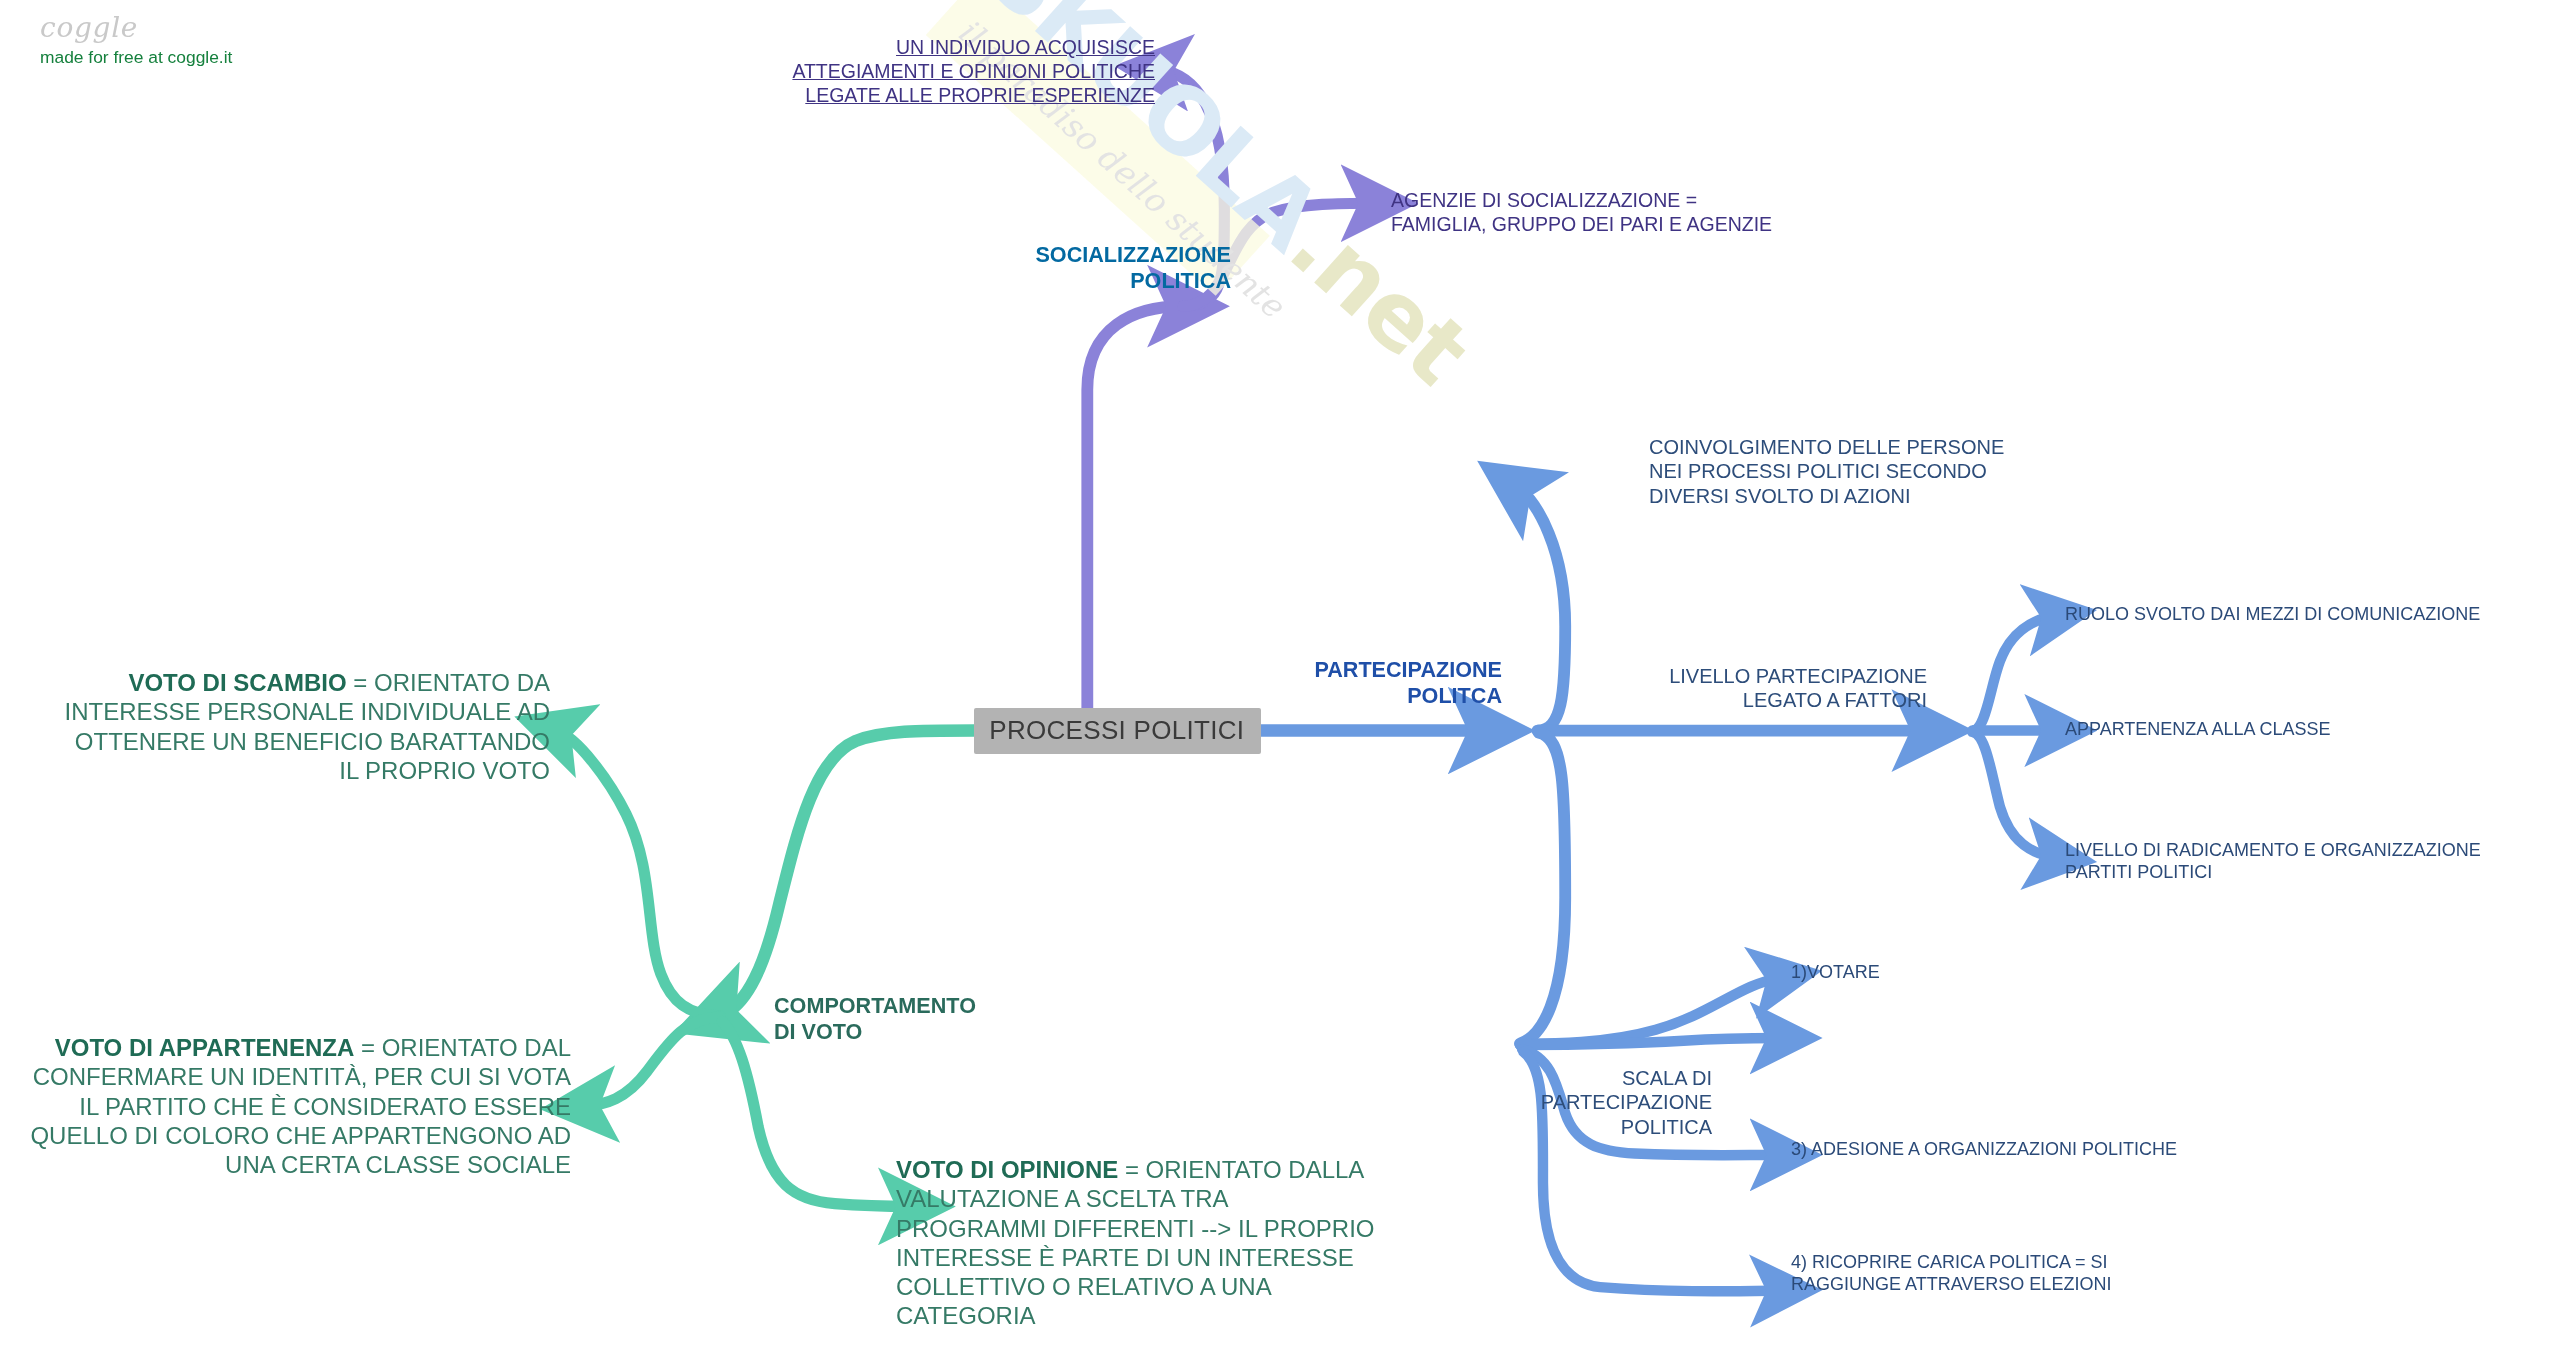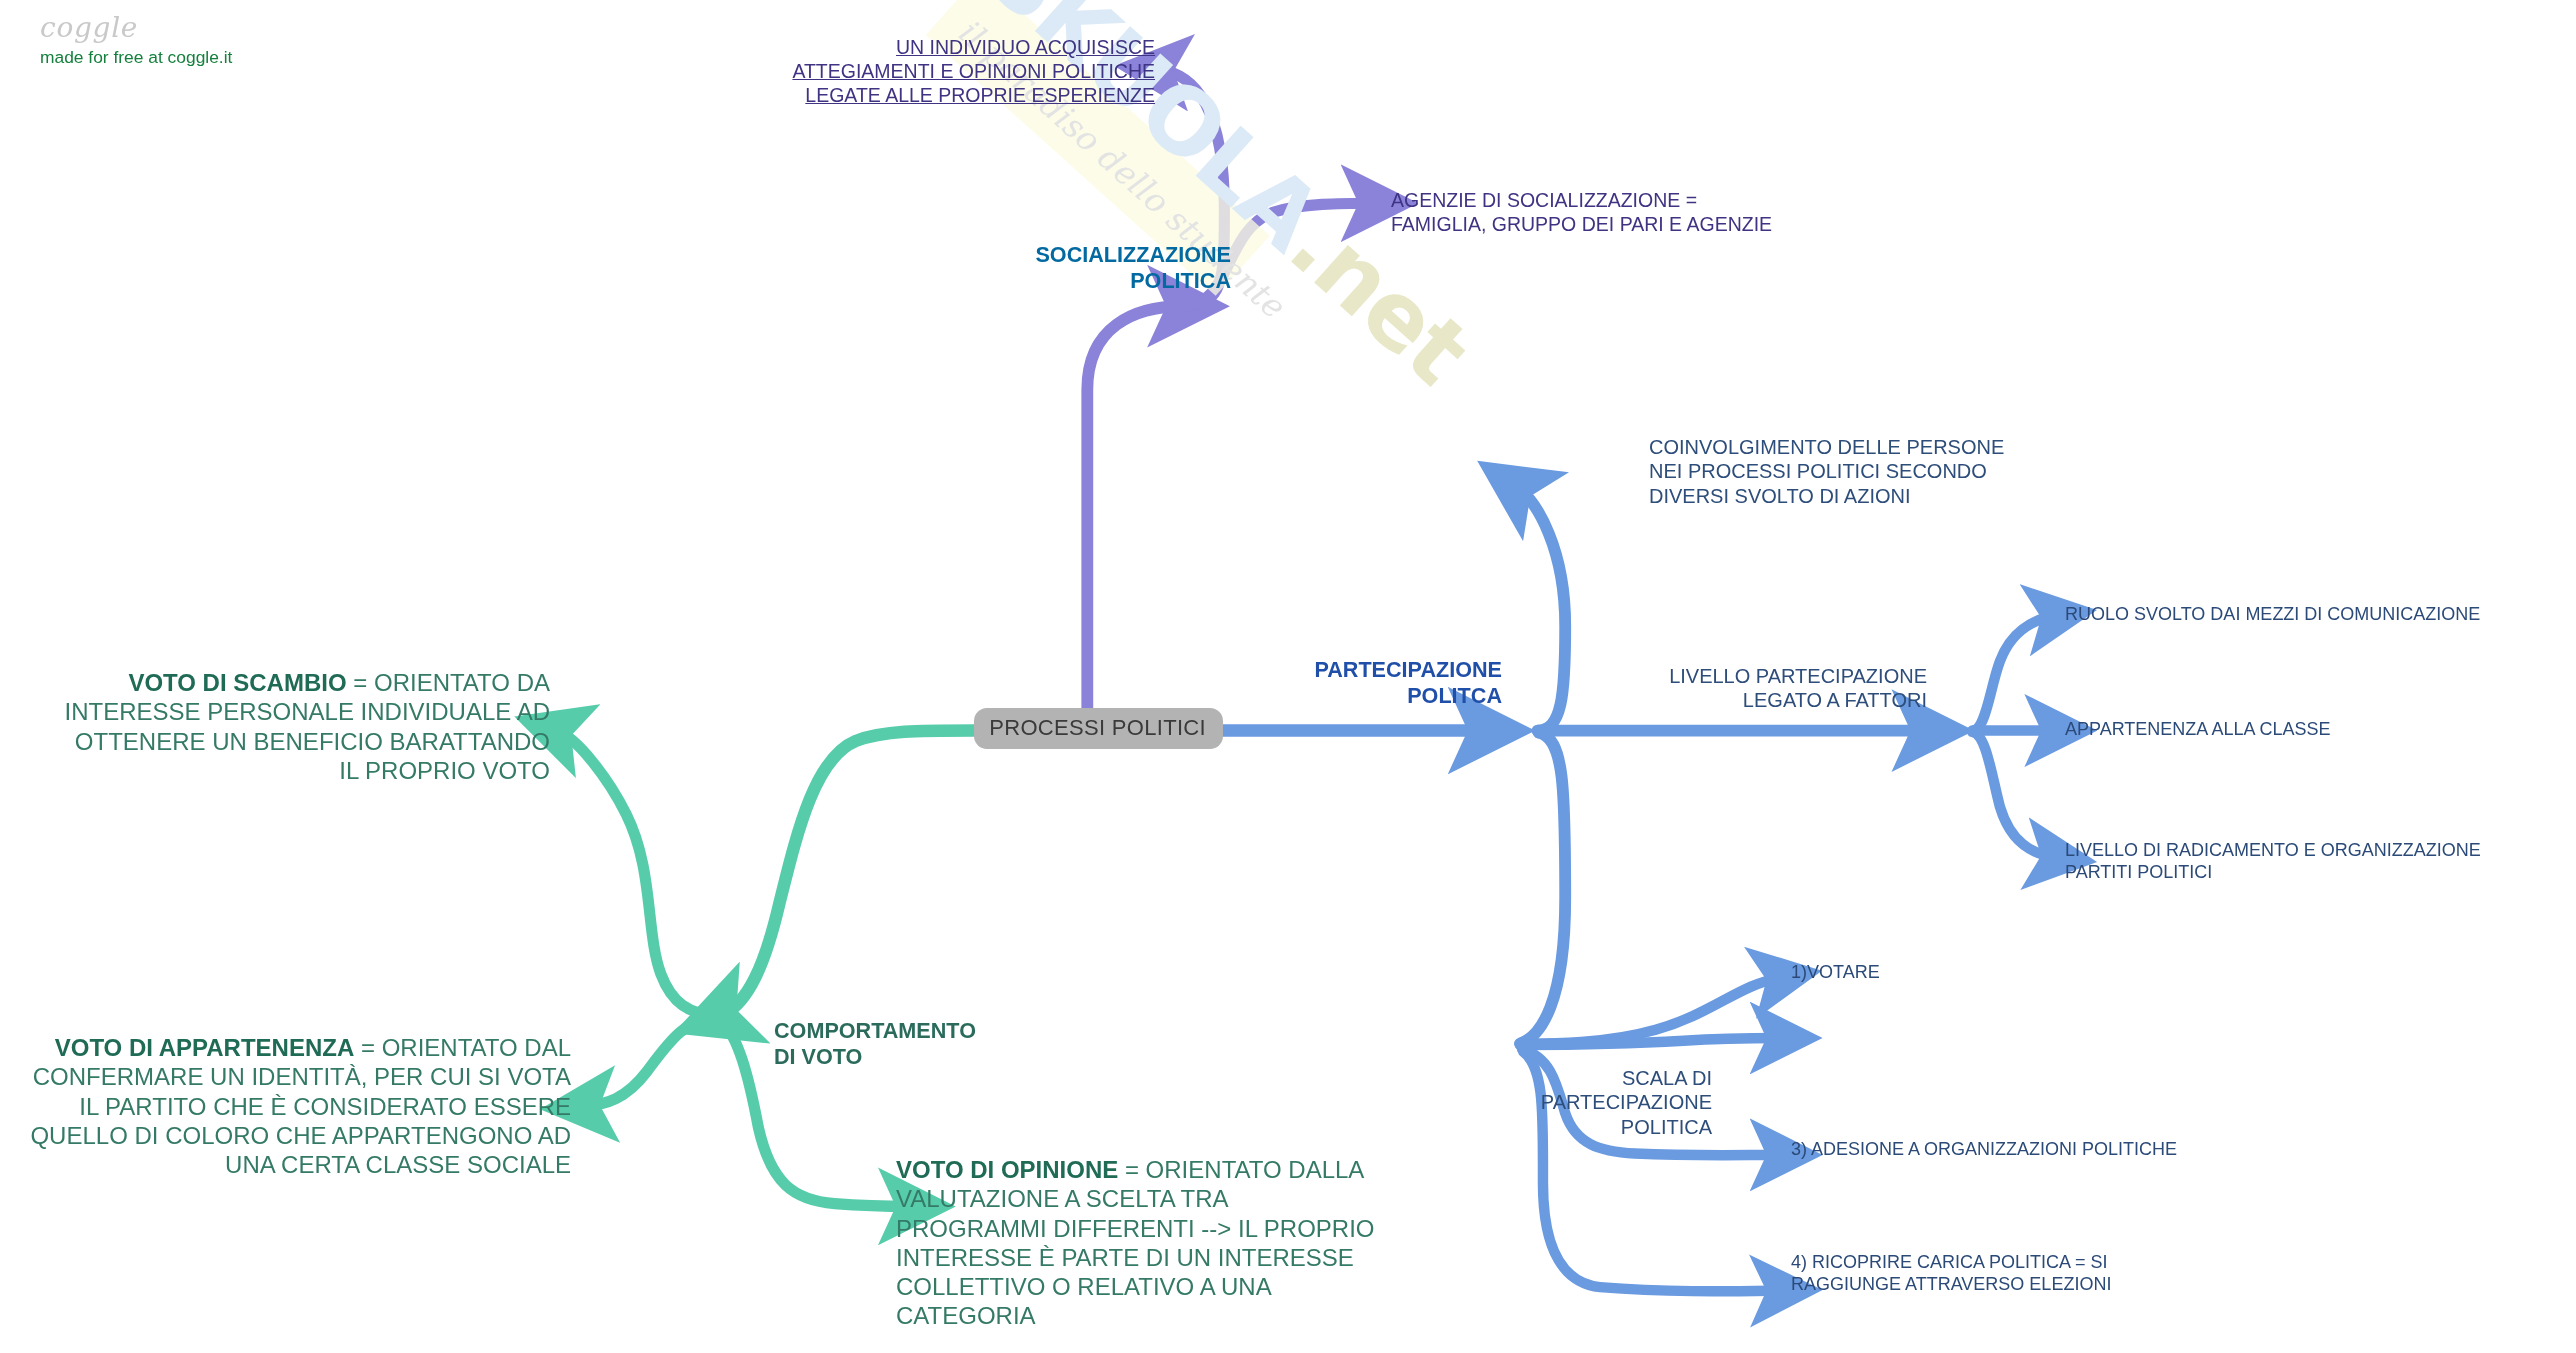--- a/index.html
+++ b/index.html
@@ -91,23 +91,23 @@
 
   
   .node {
     position: absolute;
     line-height: 1.22;
     white-space: pre-line;
   }
   .node.center {
     background: #b3b3b3;
     color: #3a3a3a;
-    border-radius: 13px;
+    border-radius: 2px;
     padding: 7px 16.7px 7px 15.3px;
-    font-size: 22px;
+    font-size: 26px;
     letter-spacing: 0.3px;
     white-space: nowrap;
   }
   .node.purple-head {
     color: #0369a1;
     font-weight: bold;
     font-size: 21.6px;
     text-align: right;
   }
   .node.purple-leaf {
@@ -130,21 +130,20 @@
     font-size: 18px;
   }
   .node.blue-leaf-big {
     color: #2d4d7a;
     font-size: 20px;
   }
   .node.green-head {
     color: #2a6b5c;
     font-weight: bold;
     font-size: 21.6px;
-    margin-top: 25px;
   }
   .node.green-leaf {
     color: #357a66;
     font-size: 24px;
   }
   .node.green-leaf b,
   .node.green-leaf strong {
     color: #1f6b55;
     font-weight: bold;
   }

